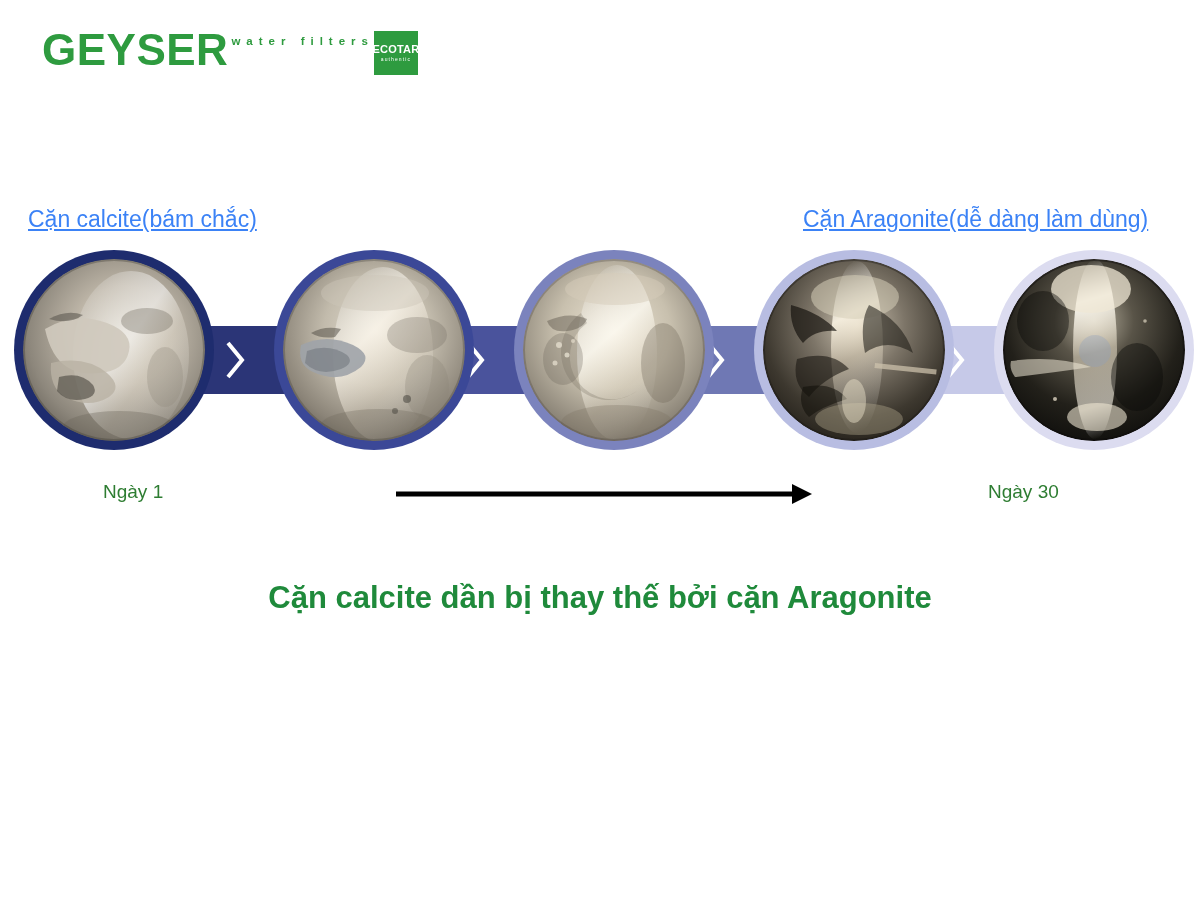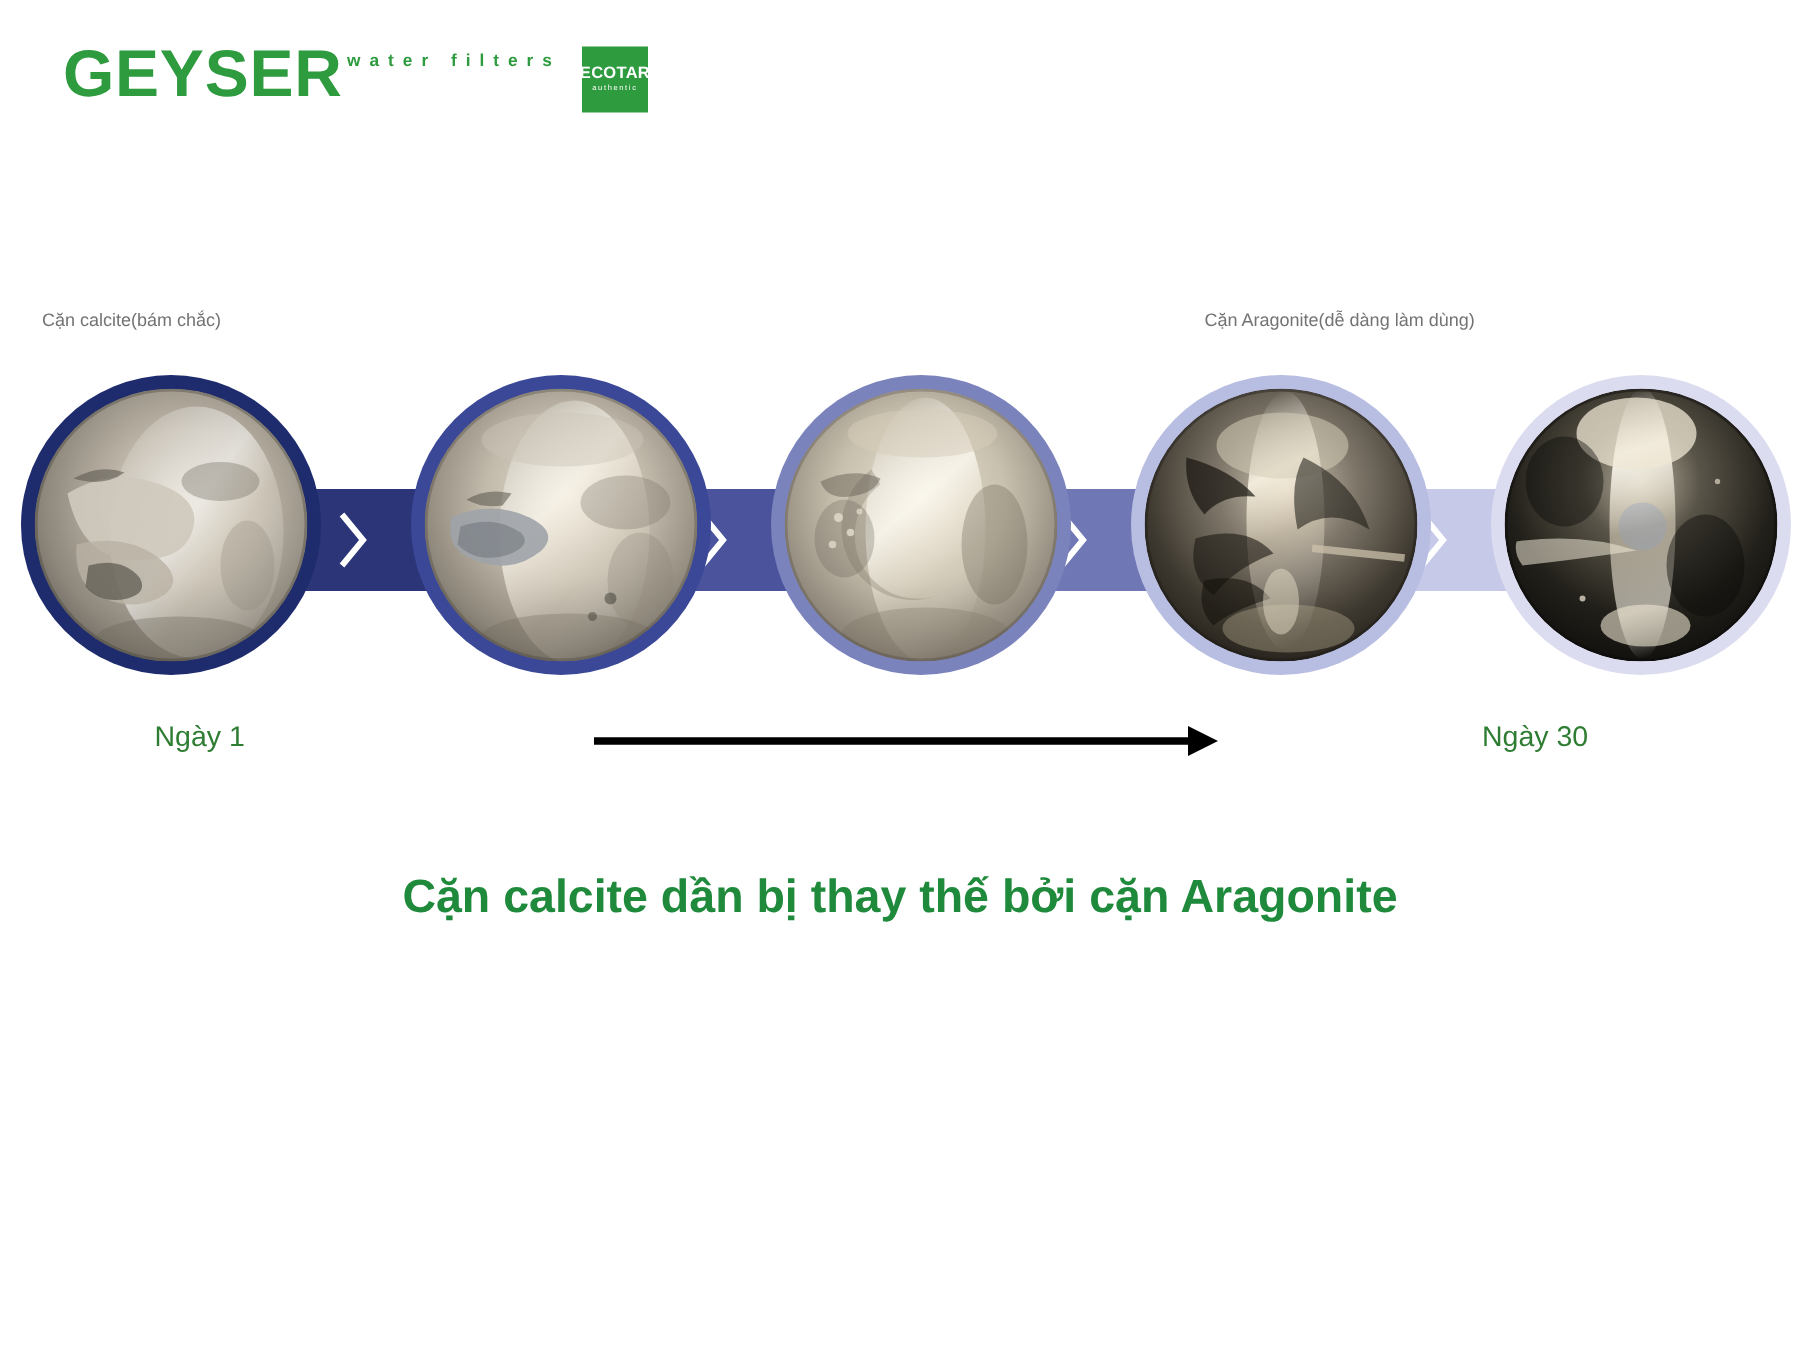--- a/index.html
+++ b/index.html
@@ -43,21 +43,20 @@
     font-weight: bold;
     letter-spacing: 6.0px;
     color: #2e9b3f;
     margin-top: 7px;
     margin-left: 3px;
   }
   #ecotar-badge {
     width: 44px;
     height: 44px;
     background: #2e9b3f;
-    margin-left: 14px;
     margin-top: 3px;
     display: flex;
     flex-direction: column;
     align-items: center;
     justify-content: center;
   }
   #ecotar-badge-title {
     color: #ffffff;
     font-size: 11px;
     font-weight: bold;
@@ -68,24 +67,25 @@
     color: #ffffff;
     font-size: 5px;
     letter-spacing: 1.1px;
     margin-top: 2px;
     line-height: 1;
   }
 
   
   .annotation {
     position: absolute;
-    color: #737373;
-    font-size: 12px;
+    color: #3b82f6;
+    font-size: 23px;
     font-family: "Liberation Sans", sans-serif;
     white-space: nowrap;
+    text-decoration: underline;
   }
   #annotation-left  { left: 28px; top: 206px; }
   #annotation-right { left: 803px; top: 206px; }
 
   
   #timeline {
     position: absolute;
     left: 0;
     top: 250px;
     width: 1200px;

